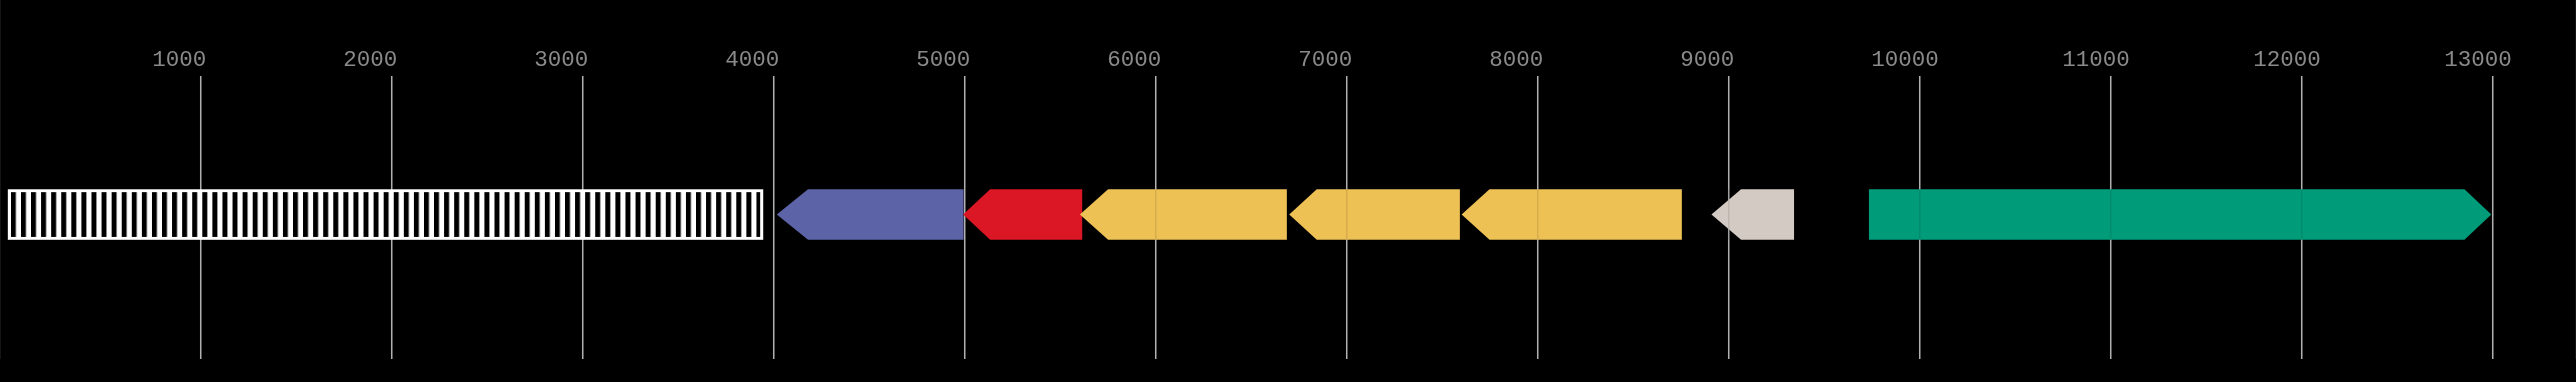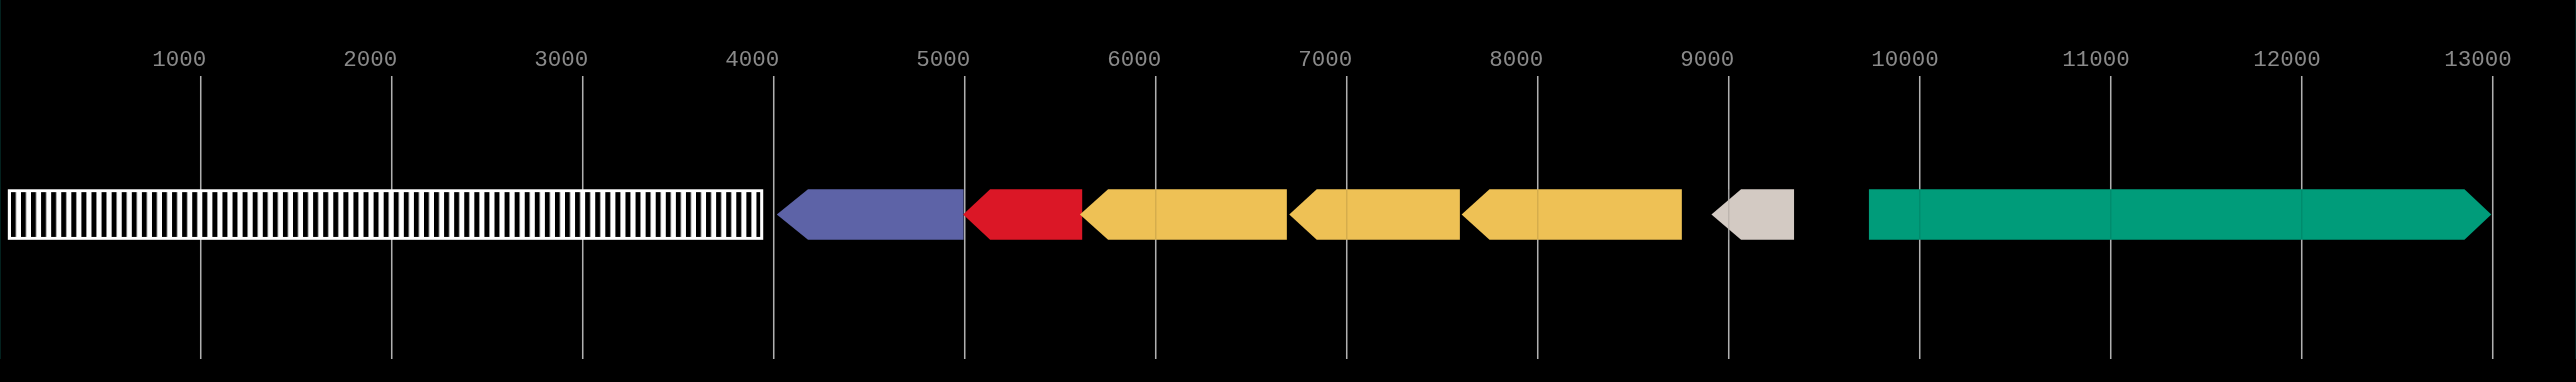--- a/index.html
+++ b/index.html
@@ -1,16 +1,16 @@
 <!DOCTYPE html>
 <html><head>
 <meta charset="utf-8">
 <style>
   html,body{margin:0;padding:0;background:#000;}
-  #page{position:relative;width:2576px;height:359px;background:#14b8a6;overflow:hidden;}
+  #page{position:relative;width:2576px;height:359px;background:#737373;overflow:hidden;}
 </style>
 </head>
 <body>
 <div id="page">
 <svg width="2576" height="382" viewBox="0 0 2697 400" xmlns="http://www.w3.org/2000/svg">
   <rect x="0" y="0" width="2697" height="400" fill="#000000"></rect>
 
   <g stroke="#b0b0b0" stroke-width="1.6">
     <line x1="210" y1="79.5" x2="210" y2="379"></line>
     <line x1="410" y1="79.5" x2="410" y2="379"></line>

